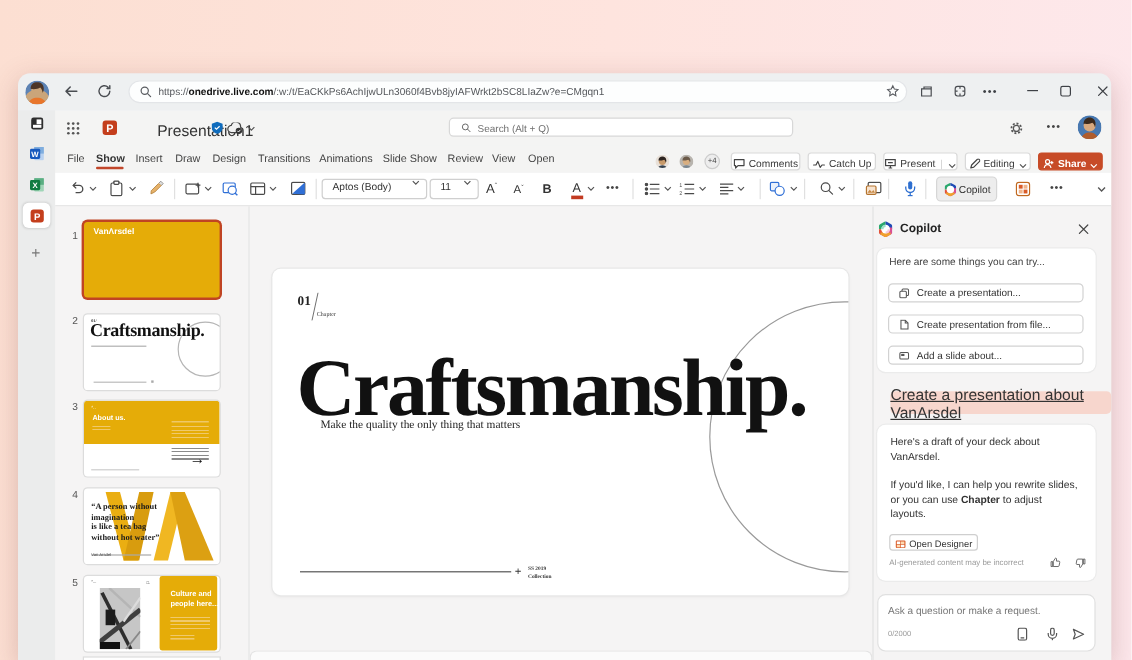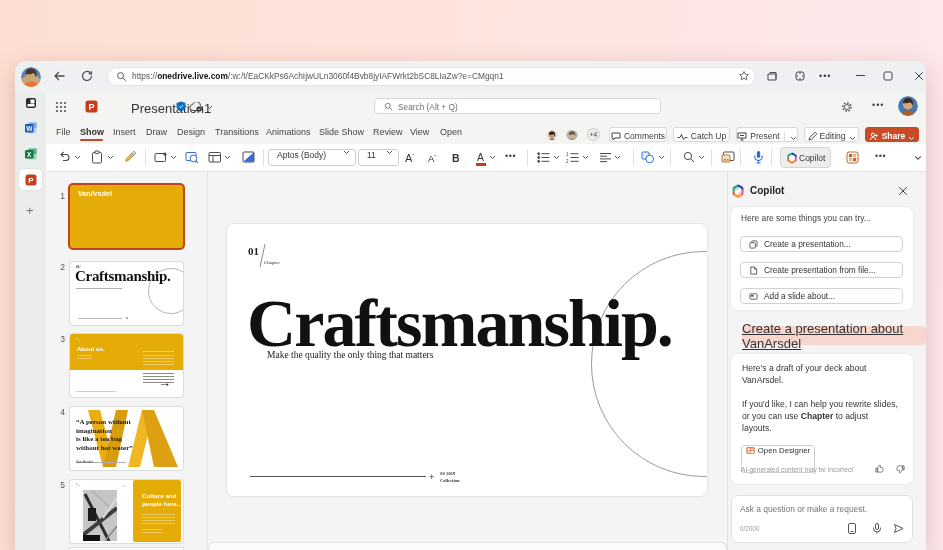--- a/index.html
+++ b/index.html
@@ -505,21 +505,21 @@
       </svg>Create a presentation...</div>
   <div class="abs cop-btn" style="top:288px;"><svg width="9" height="9" viewBox="0 0 10 10">
         <rect x="1" y="2" width="8" height="6" rx="1" stroke="#555" fill="none"></rect>
         <rect x="2.2" y="3.2" width="3" height="2" fill="#555"></rect>
       </svg>Add a slide about...</div>
 
   <div class="abs chip">Create a presentation about VanArsdel</div>
 
   <div class="abs cop-card" style="top:354px;height:130px;"></div>
   <div class="abs ctext" style="left:742px;top:362px;">Here's a draft of your deck about<br>VanArsdel.<br><br>If you'd like, I can help you rewrite slides,<br>or you can use <b>Chapter</b> to adjust<br>layouts.</div>
-  <div class="abs" style="left:741px;top:445px;width:74px;height:28px;border:1px solid #cfcfcf;border-radius:3px;background:#fff;font-size:7.8px;color:#333;display:flex;align-items:flex-start;justify-content:center;gap:3px;">
+  <div class="abs" style="left:741px;top:445px;width:74px;height:14px;border:1px solid #cfcfcf;border-radius:3px;background:#fff;font-size:7.8px;color:#333;display:flex;align-items:flex-end;justify-content:center;gap:3px;">
     <svg width="9" height="9" viewBox="0 0 10 10">
         <rect x="0.5" y="1.5" width="9" height="7" rx="1" fill="#d85b28"></rect>
         <rect x="1.5" y="2.5" width="3.2" height="2.4" fill="#fff"></rect>
         <rect x="5.3" y="2.5" width="3.2" height="2.4" fill="#ffd9b0"></rect>
         <rect x="1.5" y="5.5" width="3.2" height="2.4" fill="#ffd9b0"></rect>
         <rect x="5.3" y="5.5" width="3.2" height="2.4" fill="#fff"></rect>
       </svg>
     Open Designer</div>
   <div class="abs" style="left:741px;top:466px;font-size:6.6px;color:#9a9a9a;">AI-generated content may be incorrect</div>
   <svg class="abs" style="left:875px;top:464px;" width="9" height="9" viewBox="0 0 10 10">

